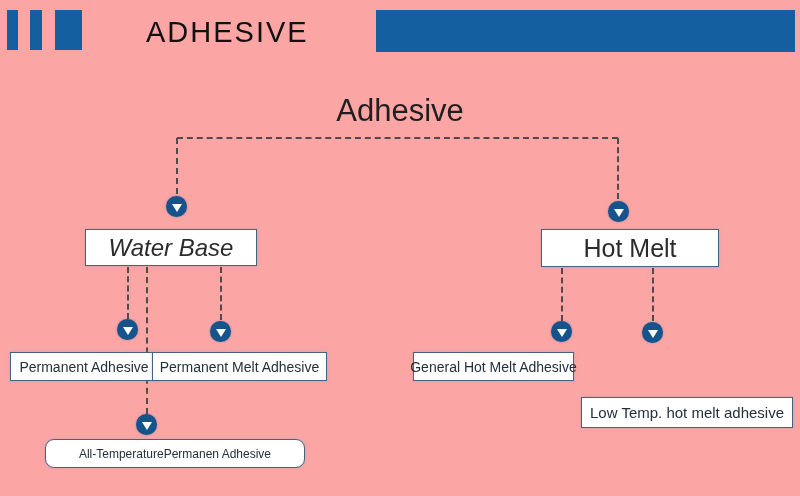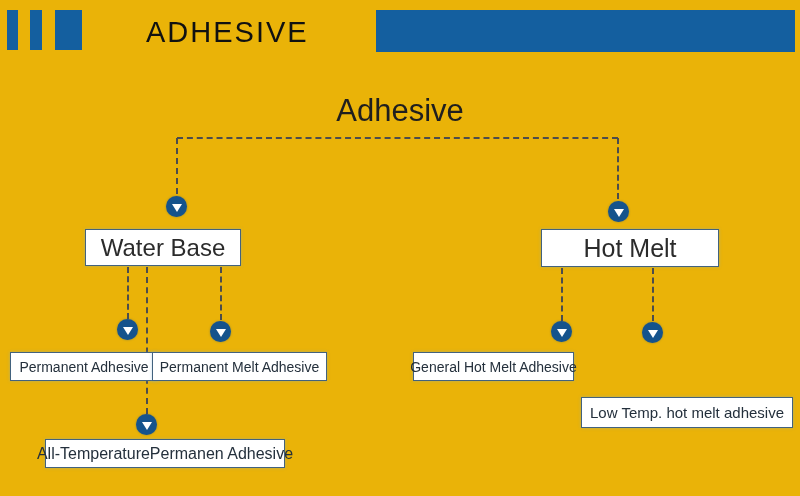--- a/index.html
+++ b/index.html
@@ -1,19 +1,19 @@
 <!DOCTYPE html>
 <html><head>
 <meta charset="utf-8">
 <style>
   html,body{margin:0;padding:0;background:#ffffff;}
   #stage{
     position:relative;
     width:800px;height:496px;
-    background:#eab308;
+    background:#fca5a5;
     font-family:"Liberation Sans", sans-serif;
     overflow:hidden;
   }
   .abs{position:absolute;}
 
   
   .logo-bar{background:#145f9f;top:10px;height:40px;}
   .bar1{left:7px;width:11px;}
   .bar2{left:30px;width:12px;}
   .bar3{left:55px;width:27px;}
@@ -73,27 +73,27 @@
     border:1px solid #42627e;
     background:#ffffff;
     display:flex;align-items:center;justify-content:center;
     color:#24303c;white-space:nowrap;
     box-shadow:0 0 3px rgba(120,170,210,0.45);
     box-sizing:border-box;
   }
   .node-l1{font-size:24px;color:#2b2b2b;}
   .node-l2{font-size:14px;}
 
-  .n-water{left:85px;top:229px;width:156px;height:37px;}
+  .n-water{left:85px;top:229px;width:172px;height:37px;font-style:italic;}
   .n-hot{left:541px;top:229px;width:178px;height:38px;font-size:25px;}
   .n-perm{left:10px;top:352px;width:148px;height:29px;}
   .n-permclear{left:152px;top:352px;width:175px;height:29px;}
   .n-general{left:401px;top:352px;width:161px;height:29px;margin-left:12px;}
   .n-lowtemp{left:581px;top:351px;width:212px;height:31px;font-size:15px;margin-top:46px;}
-  .n-alltemp{left:45px;top:439px;width:240px;height:29px;font-size:16px;}
+  .n-alltemp{left:45px;top:439px;width:260px;height:29px;font-size:12px;border-radius:9px;}
 </style>
 </head>
 <body>
 
 <div id="stage">
 
   <div class="abs logo-bar bar1"></div>
   <div class="abs logo-bar bar2"></div>
   <div class="abs logo-bar bar3"></div>
   <div class="abs brand-title">ADHESIVE</div>

